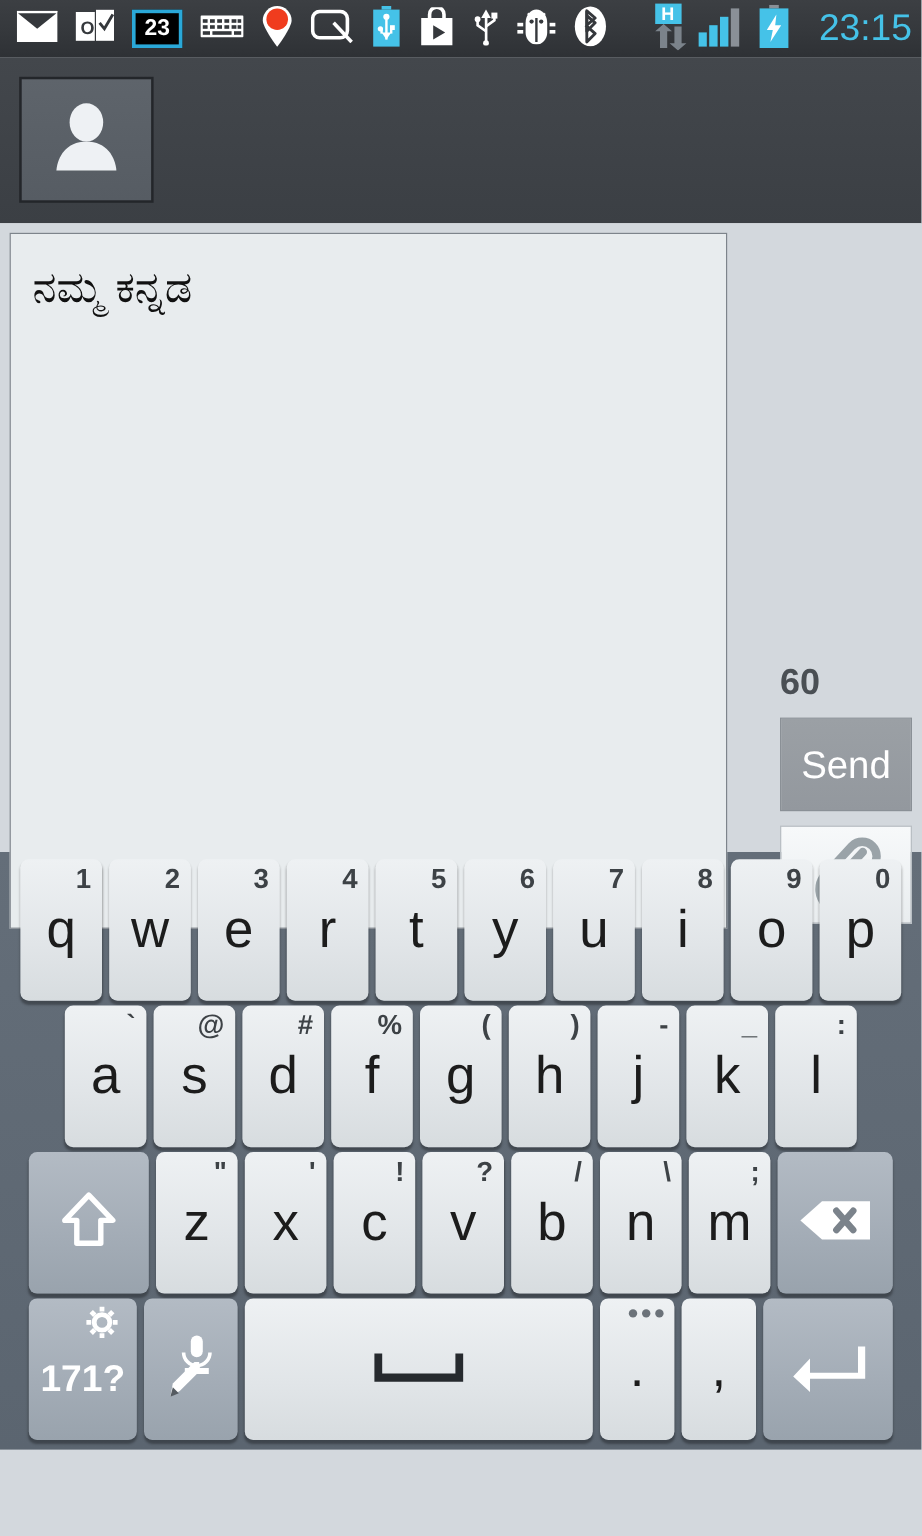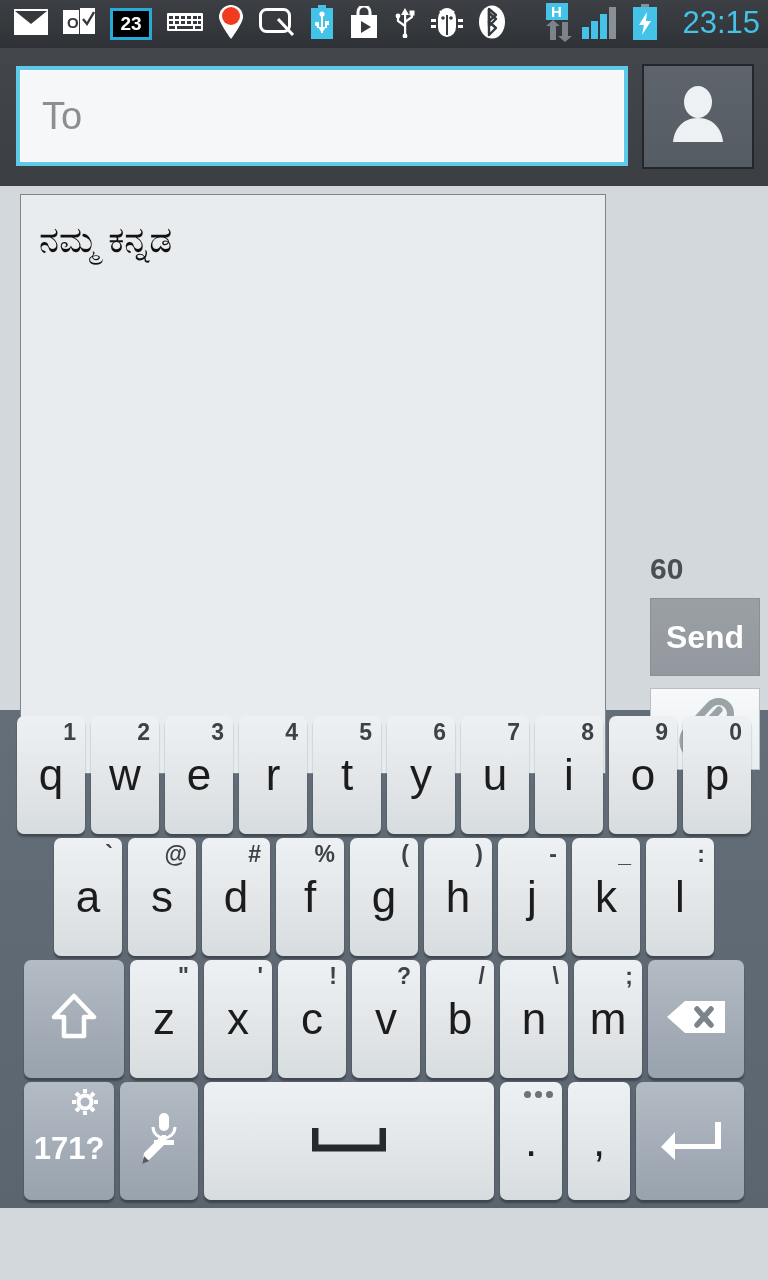--- a/index.html
+++ b/index.html
@@ -57,21 +57,21 @@
     background: linear-gradient(to bottom, #5e646b 0%, #565c63 100%);
     border: 2px solid #23262a;
     display: flex; align-items: center; justify-content: center;
   }
 
   
   #compose-body {
     width: 768px; height: 524px;
     background: #d3d8dd;
     display: flex;
-    padding: 8px 8px 8px 20px;
+    padding: 8px 8px 8px 8px;
     position: relative;
     gap: 40px;
   }
   #message-box {
     width: 615px; height: 580px;
     background: #e8ecee;
     border: 1px solid #7d848b;
     padding: 22px 18px 0 18px;
   }
   #message-text {
@@ -86,21 +86,21 @@
   }
   #char-counter {
     font-size: 30px; font-weight: bold; color: #4a4f54;
     margin-bottom: 12px;
     font-family: "Liberation Sans", sans-serif;
   }
   #send-button {
     width: 110px; height: 78px;
     background: linear-gradient(to bottom, #9ba0a5 0%, #93989e 100%);
     border: 1px solid #8a9096;
-    color: #ffffff; font-size: 32px; font-weight: bold;
+    color: #ffffff; font-size: 32px; font-weight: normal;
     display: flex; align-items: center; justify-content: center;
     font-family: "Liberation Sans", sans-serif;
     margin-bottom: 12px;
   }
   #attach-button {
     width: 110px; height: 82px;
     background: linear-gradient(to bottom, #f7f9fa 0%, #e9edef 100%);
     border: 1px solid #b9bfc4;
     display: flex; align-items: center; justify-content: center;
   }
@@ -298,23 +298,20 @@
         <rect x="9" y="0" width="8" height="3" fill="#8a9097"></rect>
         <rect x="1" y="3" width="24" height="33" fill="#45c2e8"></rect>
         <path d="M15 8 L7 21 L12 21 L10 31 L19 17 L14 17 Z" fill="#fff"></path>
       </svg>
     </span>
     <span id="clock">23:15</span>
   </div>
 </div>
 
 <div id="compose-header">
-  <div id="to-field">
-    <span id="to-placeholder">To</span>
-  </div>
   <div id="contact-picker">
     <span>
       <svg width="60" height="64" viewBox="0 0 60 64">
         <ellipse cx="30" cy="20" rx="14" ry="16" fill="#eef1f4"></ellipse>
         <path d="M30 36 C13 36 6 49 5 60 L55 60 C54 49 47 36 30 36 Z" fill="#eef1f4"></path>
       </svg>
     </span>
   </div>
 </div>
 

